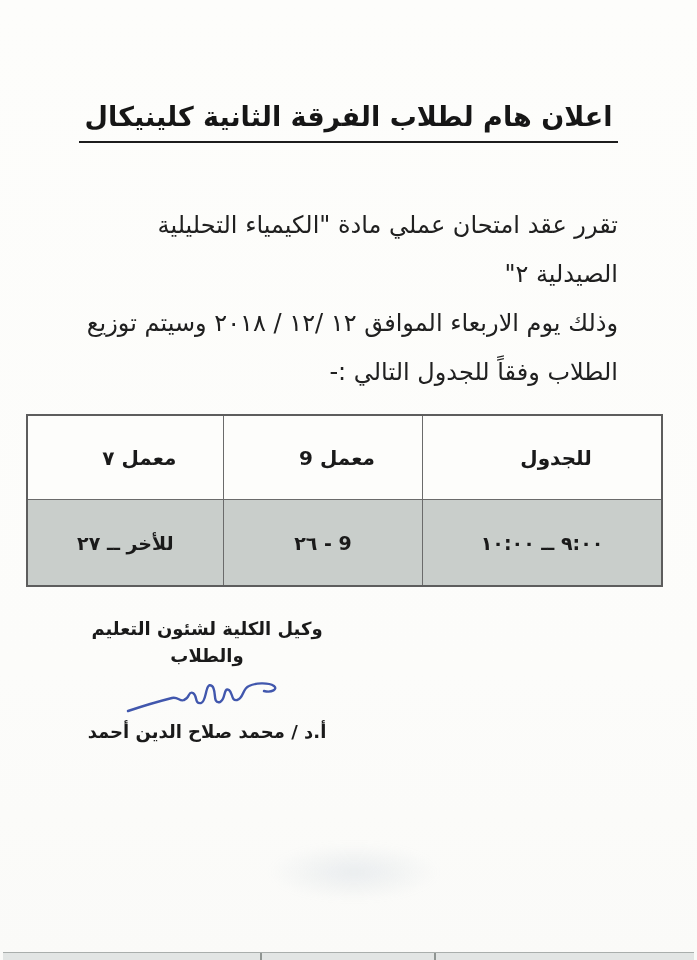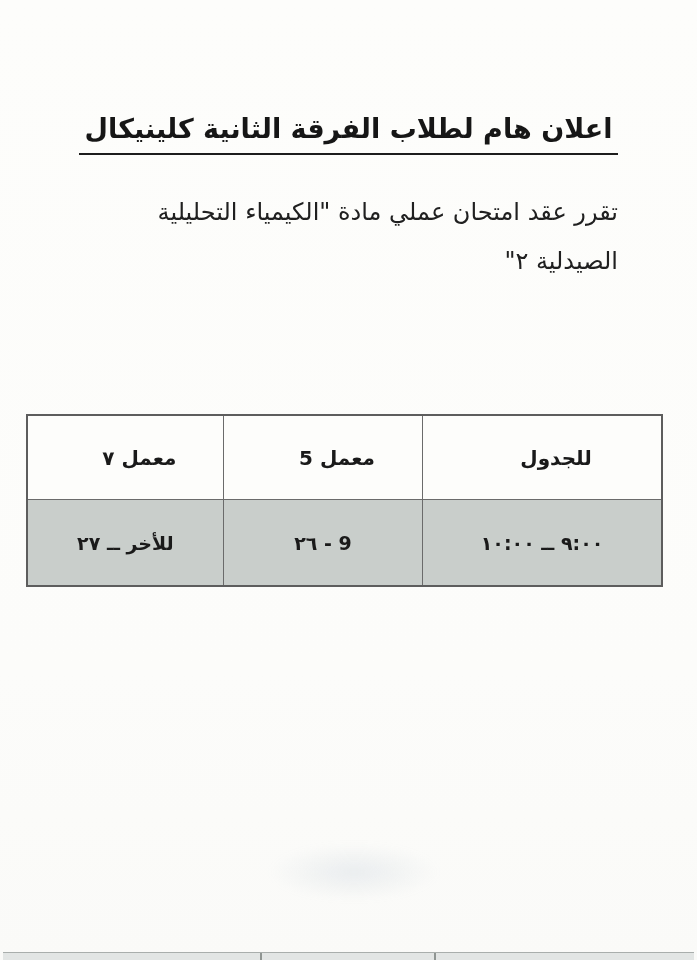--- a/index.html
+++ b/index.html
@@ -8,34 +8,34 @@
     background:#f6f6f4;
     font-family:"DejaVu Sans", sans-serif;
   }
   .paper{
     position:relative;width:697px;height:960px;
     background:linear-gradient(180deg,#fdfdfb 0%,#fcfcfa 70%,#fafaf8 100%);
     color:#1d1d1d;
   }
   
   .title-wrap{
-    position:absolute;top:112px;left:0;right:0;
+    position:absolute;top:100px;left:0;right:0;
     text-align:center;
   }
   .title{
     display:inline-block;
     font-size:27px;font-weight:bold;line-height:1.25;
     color:#161616;
     border-bottom:2.5px solid #1d1d1d;
     padding:0 6px 7px 6px;
     direction:rtl;
   }
   
   .body-par{
-    position:absolute;top:188px;right:79px;left:79px;
+    position:absolute;top:201px;right:79px;left:79px;
     direction:rtl;text-align:right;
     font-size:24px;line-height:49px;color:#202020;
   }
   
   table.schedule{
     position:absolute;top:414px;left:26px;width:637px;
     border-collapse:collapse;direction:rtl;
     table-layout:fixed;
   }
   table.schedule{border:2px solid #5d5d5d;}
@@ -77,44 +77,53 @@
 <body>
 
 <div class="paper">
 
   <div class="title-wrap">
     <span class="title">اعلان هام لطلاب الفرقة الثانية كلينيكال</span>
   </div>
 
   <div class="body-par">
     <div class="line">تقرر عقد امتحان عملي مادة "الكيمياء التحليلية الصيدلية ٢"</div>
+    <div class="line">وذلك يوم الاربعاء الموافق ١٢ /١٢ / ٢٠١٨  وسيتم توزيع</div>
+    <div class="line">الطلاب وفقاً للجدول التالي :-</div>
   </div>
 
   <table class="schedule" dir="rtl">
     <colgroup>
       <col class="col-time">
       <col class="col-lab6">
       <col class="col-lab7">
     </colgroup>
     <thead>
       <tr>
         <th>للجدول</th>
-        <th>معمل 5</th>
+        <th>معمل 9</th>
         <th>معمل ٧</th>
       </tr>
     </thead>
     <tbody>
       <tr style="background: rgb(201, 206, 203);">
         <td>٩:٠٠ ــ ١٠:٠٠</td>
         <td>9 - ٢٦</td>
         <td>للأخر ــ ٢٧</td>
       </tr>
     </tbody>
   </table>
 
+  <div class="sig">
+    <div class="sig-title">وكيل الكلية لشئون التعليم والطلاب</div>
+    <svg class="sig-ink" width="170" height="50" viewBox="0 0 170 50" aria-hidden="true">
+      <path d="M6,42 C24,36 34,33 50,29 C56,27.5 58,33 62,31 C68,29 66,22 71,24 C76,27 72,35 79,34 C85,33 83,12 90,17 C95,21 90,35 98,33 C104,31 101,18 107,21 C111,24 109,32 115,31 C122,29 120,20 127,17 C133,14 146,13 152,17 C156,20 150,24 142,22" fill="none" stroke="#4157ad" stroke-width="2.4" stroke-linecap="round" stroke-linejoin="round"></path>
+    </svg>
+    <div class="sig-name">أ.د / محمد صلاح الدين أحمد</div>
+  </div>
 
   <div class="scan-smudge"></div>
 
   <div class="bottom-strip">
     <div class="tick t1"></div>
     <div class="tick t2"></div>
   </div>
 
 </div>
 

